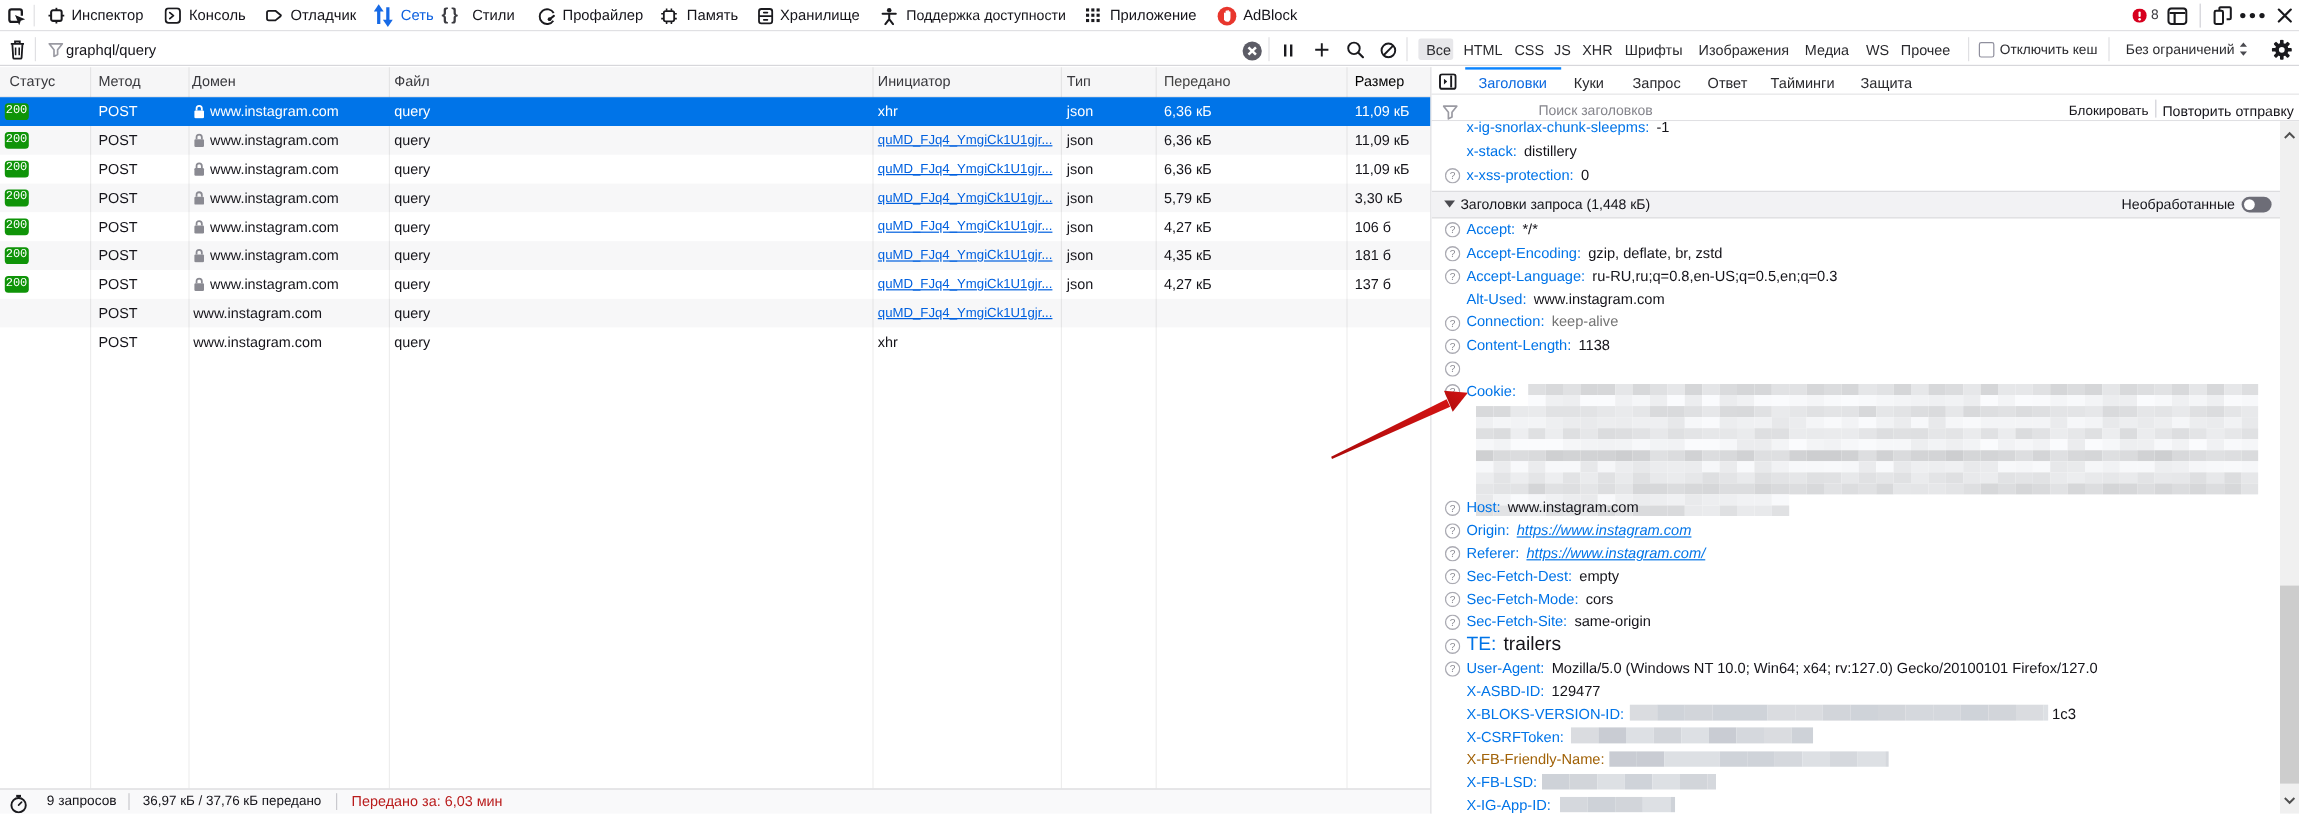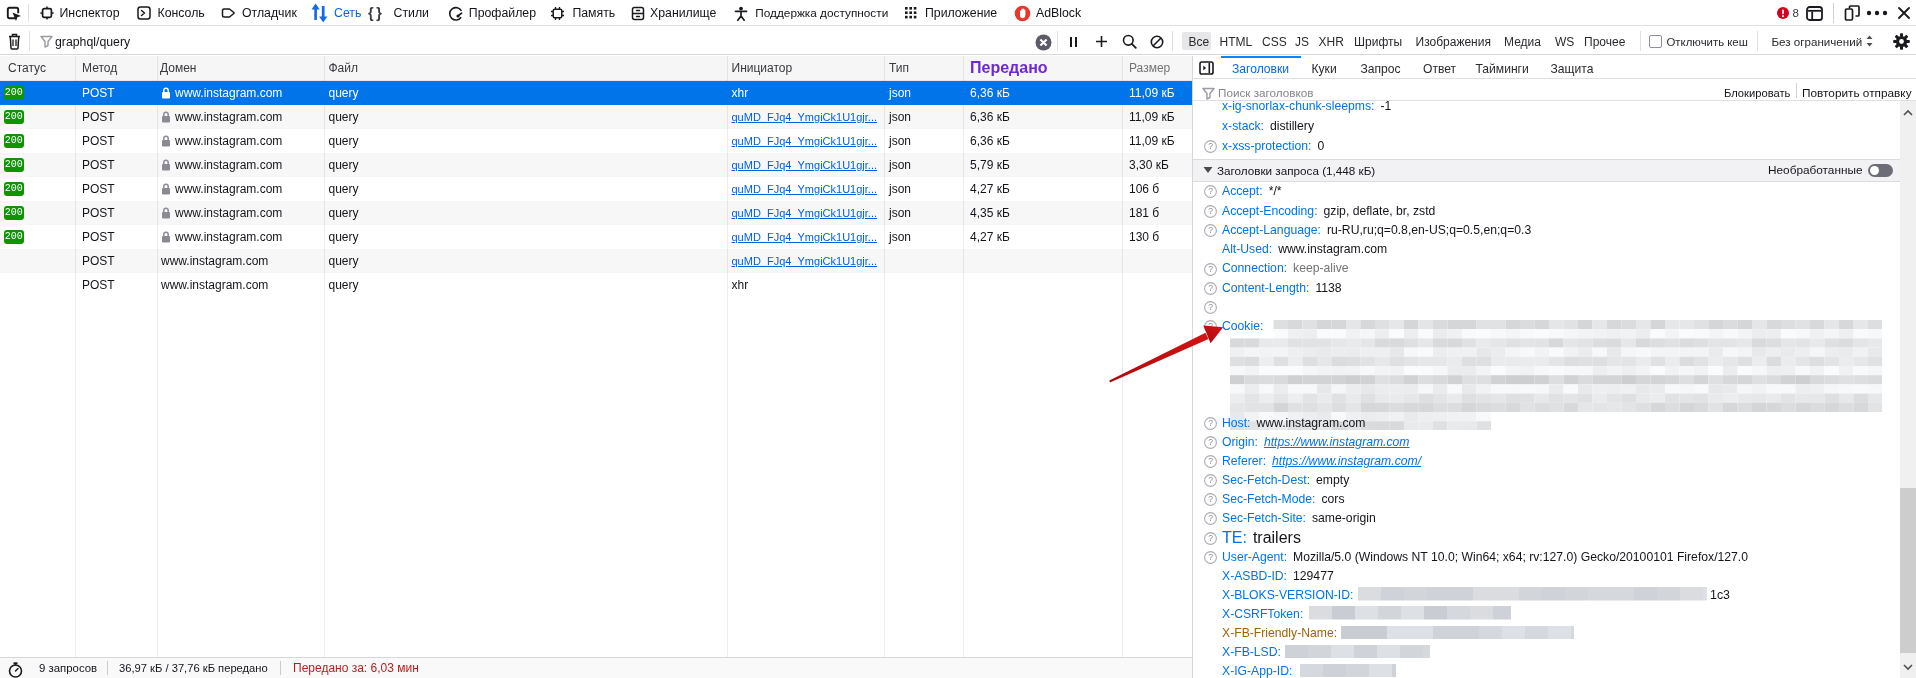--- a/index.html
+++ b/index.html
@@ -161,22 +161,22 @@
         <circle cx="8.5" cy="8.5" r="5.6" fill="#1a1a1e"></circle>
         <circle cx="8.5" cy="8.5" r="2.4" fill="#fff"></circle>
       </svg></div>
     <div class="abs" style="left:0;top:56px;width:1192px;height:24px;background:#f6f6f7"></div>
     <div class="abs" style="left:8px;top:60px;font-size:12px;color:#38383d;font-weight:400;white-space:nowrap;line-height:16px;">Статус</div>
     <div class="abs" style="left:82px;top:60px;font-size:12px;color:#38383d;font-weight:400;white-space:nowrap;line-height:16px;">Метод</div>
     <div class="abs" style="left:160px;top:60px;font-size:12px;color:#38383d;font-weight:400;white-space:nowrap;line-height:16px;">Домен</div>
     <div class="abs" style="left:328.5px;top:60px;font-size:12px;color:#38383d;font-weight:400;white-space:nowrap;line-height:16px;">Файл</div>
     <div class="abs" style="left:731.5px;top:60px;font-size:12px;color:#38383d;font-weight:400;white-space:nowrap;line-height:16px;">Инициатор</div>
     <div class="abs" style="left:889px;top:60px;font-size:12px;color:#38383d;font-weight:400;white-space:nowrap;line-height:16px;">Тип</div>
-    <div class="abs" style="left:970px;top:60px;font-size:16px;color:#6d28d9;font-weight:700;white-space:nowrap;line-height:16px;">Передано</div>
-    <div class="abs" style="left:1129px;top:60px;font-size:12px;color:#737373;font-weight:400;white-space:nowrap;line-height:16px;">Размер</div>
+    <div class="abs" style="left:970px;top:60px;font-size:12px;color:#404040;font-weight:400;white-space:nowrap;line-height:16px;">Передано</div>
+    <div class="abs" style="left:1129px;top:60px;font-size:12px;color:#000000;font-weight:400;white-space:nowrap;line-height:16px;">Размер</div>
     <div class="abs" style="left:0;top:80px;width:1192px;height:1px;background:#e7e7ea"></div>
     <div class="abs" style="left:0;top:81px;width:1192px;height:24px;background:#0074e8"></div>
     <div class="abs" style="left:3.5px;top:86px;width:20.5px;height:14px;background:#0f9408;border-radius:3px;color:#fff;font-size:10px;font-family:'Liberation Mono',monospace;text-align:center;line-height:14.5px">200</div>
     <div class="abs" style="left:82px;top:85px;font-size:12px;color:#fff;font-weight:400;white-space:nowrap;line-height:16px;">POST</div>
     <div class="abs" style="left:160.5px;top:87px;line-height:0"><svg width="10" height="12" viewBox="0 0 10 12" style="">
         <rect x="1" y="5" width="8" height="6.5" rx="1" fill="#fff"></rect>
         <path d="M2.8 5 L2.8 3.4 Q2.8 1.2 5 1.2 Q7.2 1.2 7.2 3.4 L7.2 5" fill="none" stroke="#fff" stroke-width="1.5"></path>
       </svg></div>
     <div class="abs" style="left:175px;top:85px;font-size:12px;color:#fff;font-weight:400;white-space:nowrap;line-height:16px;">www.instagram.com</div>
     <div class="abs" style="left:328.5px;top:85px;font-size:12px;color:#fff;font-weight:400;white-space:nowrap;line-height:16px;">query</div>
@@ -254,21 +254,21 @@
     <div class="abs" style="left:82px;top:229px;font-size:12px;color:#15141a;font-weight:400;white-space:nowrap;line-height:16px;">POST</div>
     <div class="abs" style="left:160.5px;top:231px;line-height:0"><svg width="10" height="12" viewBox="0 0 10 12" style="">
         <rect x="1" y="5" width="8" height="6.5" rx="1" fill="#8a8a92"></rect>
         <path d="M2.8 5 L2.8 3.4 Q2.8 1.2 5 1.2 Q7.2 1.2 7.2 3.4 L7.2 5" fill="none" stroke="#8a8a92" stroke-width="1.5"></path>
       </svg></div>
     <div class="abs" style="left:175px;top:229px;font-size:12px;color:#15141a;font-weight:400;white-space:nowrap;line-height:16px;">www.instagram.com</div>
     <div class="abs" style="left:328.5px;top:229px;font-size:12px;color:#15141a;font-weight:400;white-space:nowrap;line-height:16px;">query</div>
     <div class="abs" style="left:731.5px;top:229px;font-size:11.0px;color:#0060df;font-weight:400;white-space:nowrap;line-height:16px;text-decoration:underline">quMD_FJq4_YmgiCk1U1gjr...</div>
     <div class="abs" style="left:889px;top:229px;font-size:12px;color:#15141a;font-weight:400;white-space:nowrap;line-height:16px;">json</div>
     <div class="abs" style="left:970px;top:229px;font-size:12px;color:#15141a;font-weight:400;white-space:nowrap;line-height:16px;">4,27 кБ</div>
-    <div class="abs" style="left:1129px;top:229px;font-size:12px;color:#15141a;font-weight:400;white-space:nowrap;line-height:16px;">130 б</div>
+    <div class="abs" style="left:1129px;top:229px;font-size:12px;color:#15141a;font-weight:400;white-space:nowrap;line-height:16px;">137 б</div>
     <div class="abs" style="left:0;top:249px;width:1192px;height:24px;background:#f7f7f8"></div>
     <div class="abs" style="left:82px;top:253px;font-size:12px;color:#15141a;font-weight:400;white-space:nowrap;line-height:16px;">POST</div>
     <div class="abs" style="left:161px;top:253px;font-size:12px;color:#15141a;font-weight:400;white-space:nowrap;line-height:16px;">www.instagram.com</div>
     <div class="abs" style="left:328.5px;top:253px;font-size:12px;color:#15141a;font-weight:400;white-space:nowrap;line-height:16px;">query</div>
     <div class="abs" style="left:731.5px;top:253px;font-size:11.0px;color:#0060df;font-weight:400;white-space:nowrap;line-height:16px;text-decoration:underline">quMD_FJq4_YmgiCk1U1gjr...</div>
     <div class="abs" style="left:0;top:273px;width:1192px;height:24px;background:#ffffff"></div>
     <div class="abs" style="left:82px;top:277px;font-size:12px;color:#15141a;font-weight:400;white-space:nowrap;line-height:16px;">POST</div>
     <div class="abs" style="left:161px;top:277px;font-size:12px;color:#15141a;font-weight:400;white-space:nowrap;line-height:16px;">www.instagram.com</div>
     <div class="abs" style="left:328.5px;top:277px;font-size:12px;color:#15141a;font-weight:400;white-space:nowrap;line-height:16px;">query</div>
     <div class="abs" style="left:731.5px;top:277px;font-size:12px;color:#15141a;font-weight:400;white-space:nowrap;line-height:16px;">xhr</div>
@@ -309,21 +309,21 @@
     <div class="abs" style="left:1232px;top:61px;font-size:12.1px;color:#0a68e0;font-weight:400;white-space:nowrap;line-height:16px;">Заголовки</div>
     <div class="abs" style="left:1311.5px;top:61px;font-size:12.1px;color:#2a2a2e;font-weight:400;white-space:nowrap;line-height:16px;">Куки</div>
     <div class="abs" style="left:1360.5px;top:61px;font-size:12.1px;color:#2a2a2e;font-weight:400;white-space:nowrap;line-height:16px;text-align:center;">Запрос</div>
     <div class="abs" style="left:1423px;top:61px;font-size:12.1px;color:#2a2a2e;font-weight:400;white-space:nowrap;line-height:16px;">Ответ</div>
     <div class="abs" style="left:1475.5px;top:61px;font-size:12.1px;color:#2a2a2e;font-weight:400;white-space:nowrap;line-height:16px;">Тайминги</div>
     <div class="abs" style="left:1550.5px;top:61px;font-size:12.1px;color:#2a2a2e;font-weight:400;white-space:nowrap;line-height:16px;">Защита</div>
     <div class="abs" style="left:1193px;top:79px;width:723px;height:22px;background:#fff;border-bottom:1px solid #e0e0e3"></div>
     <div class="abs" style="left:1202px;top:86.5px;line-height:0"><svg width="13" height="13" viewBox="0 0 13 13" style="">
         <path d="M1 1.5 L12 1.5 L8 6.5 L8 10.5 L5 12 L5 6.5 Z" fill="none" stroke="#9a9aa2" stroke-width="1.4" stroke-linejoin="round"></path>
       </svg></div>
-    <div class="abs" style="left:1218px;top:85px;font-size:11.7px;color:#85858c;font-weight:400;white-space:nowrap;line-height:16px;text-align:right;">Поиск заголовков</div>
+    <div class="abs" style="left:1282px;top:85px;font-size:11.7px;color:#85858c;font-weight:400;white-space:nowrap;line-height:16px;text-align:right;">Поиск заголовков</div>
     <div class="abs" style="left:1724px;top:85px;font-size:11.2px;color:#15141a;font-weight:400;white-space:nowrap;line-height:16px;">Блокировать</div>
     <div class="abs" style="left:1796px;top:83px;width:1px;height:15px;background:#d0d0d6"></div>
     <div class="abs" style="left:1802px;top:85px;font-size:11.8px;color:#15141a;font-weight:400;white-space:nowrap;line-height:16px;">Повторить отправку</div>
     <div class="abs" style="left:1193px;top:101px;width:707px;height:577px;background:#fff;overflow:hidden">
       <svg style="position:absolute;left:37px;top:219px" width="652" height="110" viewBox="0 0 652 110">
         <rect x="43.5" y="0.0" width="14.5" height="9.2" fill="rgb(222,223,225)"></rect>
         <rect x="58.0" y="0.0" width="14.5" height="9.2" fill="rgb(216,217,219)"></rect>
         <rect x="72.5" y="0.0" width="14.5" height="9.2" fill="rgb(224,225,227)"></rect>
         <rect x="87.0" y="0.0" width="14.5" height="9.2" fill="rgb(213,214,216)"></rect>
         <rect x="101.5" y="0.0" width="14.5" height="9.2" fill="rgb(214,215,217)"></rect>

